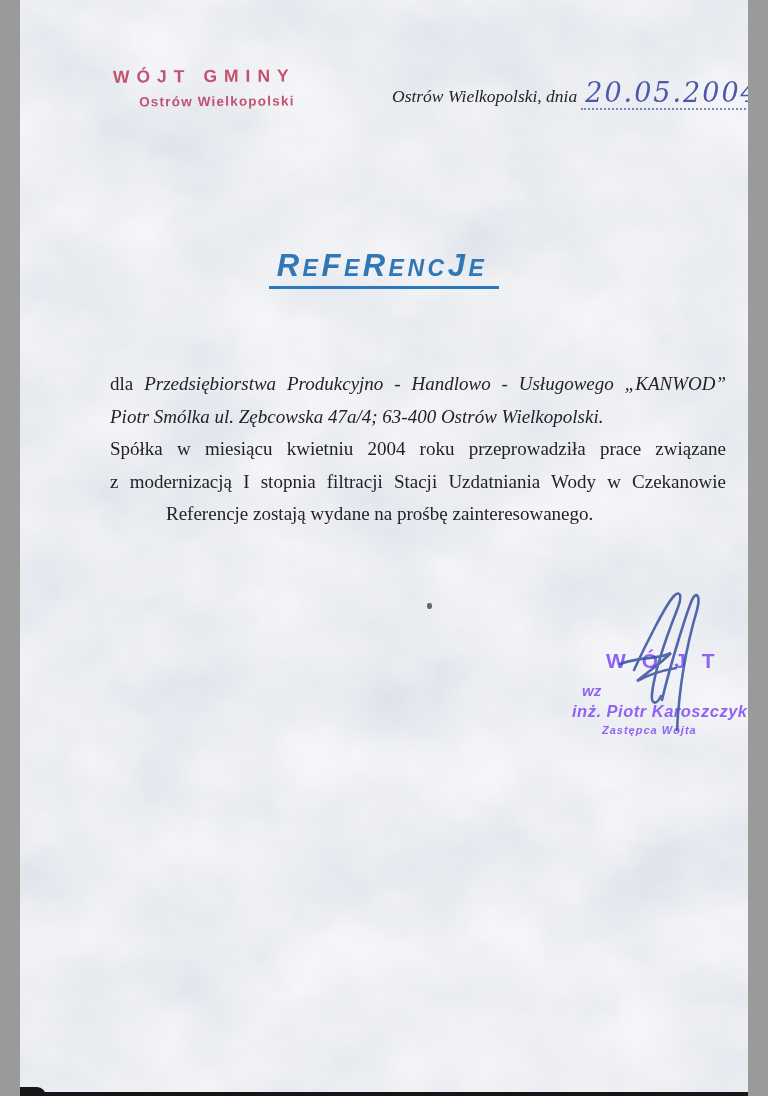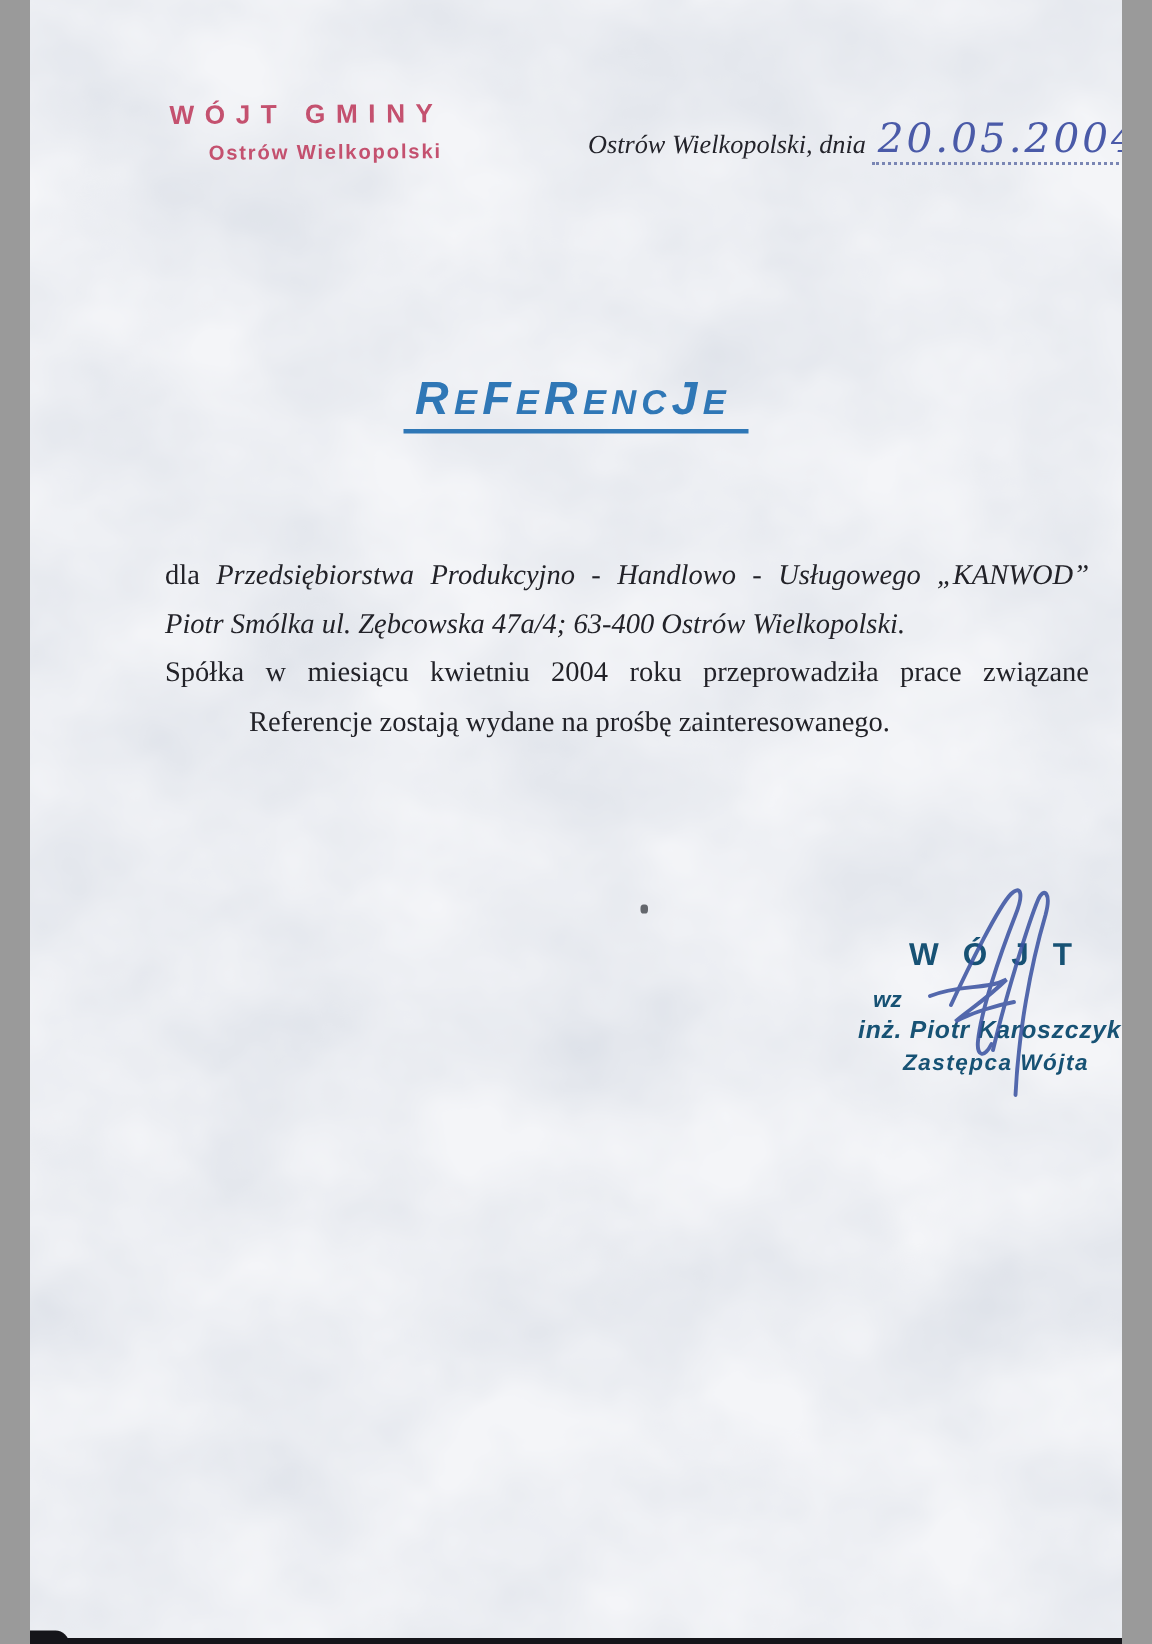--- a/index.html
+++ b/index.html
@@ -141,22 +141,22 @@
     left: 407px; top: 603px;
     width: 5px; height: 6px;
     background: #4c4f56;
     border-radius: 40%;
     opacity: .85;
   }
 
   
   .sig-stamp {
     position: absolute;
-    left: 552px; top: 625px;
-    color: #0c4a6e;
+    left: 552px; top: 649px;
+    color: #8b5cf6;
     font-family: "Liberation Sans", sans-serif;
     opacity: 0.95;
   }
   .sig-stamp .wojt {
     font-size: 21px;
     font-weight: bold;
     letter-spacing: 16px;
     margin-left: 34px;
     white-space: nowrap;
   }
@@ -168,21 +168,21 @@
   }
   .sig-stamp .name {
     font-size: 16.5px;
     font-weight: bold;
     font-style: italic;
     letter-spacing: 0.5px;
     margin-top: 3px;
     white-space: nowrap;
   }
   .sig-stamp .role {
-    font-size: 15px;
+    font-size: 11px;
     font-weight: bold;
     font-style: italic;
     letter-spacing: 1px;
     margin: 3px 0 13px 30px;
     white-space: nowrap;
   }
   .signature-svg {
     position: absolute;
     left: 592px; top: 588px;
     width: 120px; height: 145px;
@@ -220,20 +220,21 @@
   </div>
 
   <div class="title-wrap">
     <span class="title-text"><span class="tl-big">R</span><span class="tl-sm">E</span><span class="tl-big">F</span><span class="tl-sm">E</span><span class="tl-big">R</span><span class="tl-sm">E</span><span class="tl-sm">N</span><span class="tl-sm">C</span><span class="tl-big">J</span><span class="tl-sm">E</span></span>
   </div>
 
   <div class="body-text">
     <div class="bline just"><span>dla</span> <span class="it">Przedsiębiorstwa Produkcyjno - Handlowo - Usługowego „KANWOD”</span></div>
     <div class="bline it">Piotr Smólka ul. Zębcowska 47a/4; 63-400 Ostrów Wielkopolski.</div>
     <div class="bline just">Spółka w miesiącu kwietniu 2004 roku przeprowadziła prace związane</div>
+    <div class="bline just">z modernizacją I stopnia filtracji Stacji Uzdatniania Wody w Czekanowie</div>
     <div class="bline indent">Referencje zostają wydane na prośbę zainteresowanego.</div>
   </div>
 
   <div class="speck"></div>
 
   <div class="sig-stamp">
     <div class="wojt">WÓJT</div>
     <div class="wz">wz</div>
     <div class="name">inż. Piotr Karoszczyk</div>
     <div class="role">Zastępca Wójta</div>

